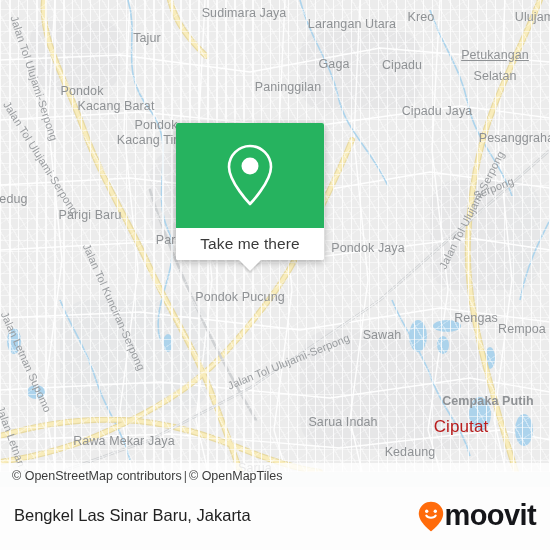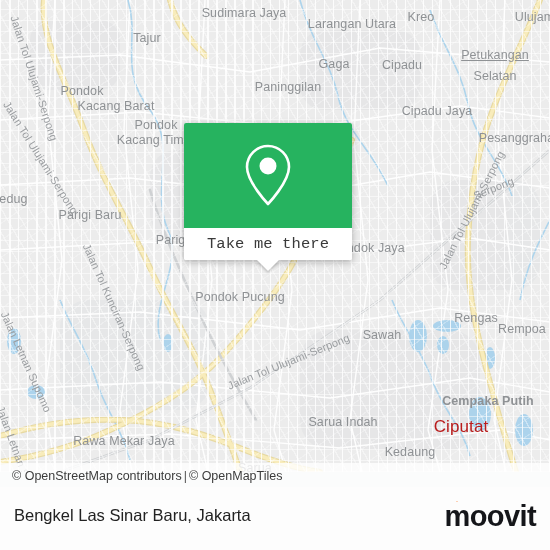--- a/index.html
+++ b/index.html
@@ -31,41 +31,41 @@
   
   .lbl{position:absolute;color:#8f9295;white-space:nowrap;
        font-family:"Liberation Sans","DejaVu Sans",sans-serif;
        letter-spacing:.1px;line-height:1.12;}
   .lbl.place{font-size:12.5px;}
   .lbl.place.big{font-size:17px;color:#b91c1c;}
   .lbl.center{text-align:center;transform:translateX(-50%);}
   .lbl.road{font-size:11px;color:#9b9ea1;transform-origin:left center;}
 
   
-  .card{position:absolute;left:184px;top:123px;width:168px;
-        box-shadow:0 2px 7px rgba(0,0,0,.28);border-radius:2px;background:#fff;font-family:Liberation Mono, monospace;}
+  .card{position:absolute;left:176px;top:123px;width:148px;
+        box-shadow:0 2px 7px rgba(0,0,0,.28);border-radius:2px;background:#fff;}
   .card-head{height:105px;background:#26b35f;display:flex;align-items:center;justify-content:center;
              border-radius:2px 2px 0 0;}
   .card-foot{height:32px;background:#fff;display:flex;align-items:center;justify-content:center;
              border-radius:0 0 2px 2px;}
   .card-foot span{font-size:15.5px;color:#3a3a3a;letter-spacing:.1px;}
   .tail{position:absolute;left:50%;bottom:-11px;margin-left:-11px;width:0;height:0;
         border-left:11px solid transparent;border-right:11px solid transparent;
         border-top:11px solid #fff;filter:drop-shadow(0 2px 1px rgba(0,0,0,.18));}
 
   
   .attrib-bar{position:absolute;left:0;top:463px;width:550px;height:24px;
               background:rgba(255,255,255,.80);}
   .attrib{position:absolute;left:12px;top:469px;font-size:12.5px;color:#3c3c3c;white-space:nowrap;}
   .attrib .sep{color:#555;margin:0 2px;}
 
   .footer{position:absolute;left:0;top:487px;width:550px;height:63px;background:rgba(255,255,255,.88);}
   .footer-title{position:absolute;left:14px;top:506px;font-size:16.5px;color:#222;white-space:nowrap;}
 
-  .brand{position:absolute;right:14px;top:501px;height:30px;display:flex;flex-direction:column;}
+  .brand{position:absolute;right:14px;top:501px;height:30px;display:flex;}
   .brand-word{font-size:29px;font-weight:bold;color:#15161a;letter-spacing:-.6px;line-height:1;
                margin-left:1px;}
 </style>
 </head>
 <body>
 
 <div id="app">
 
   <div class="map">
     <div class="map-base"></div>

